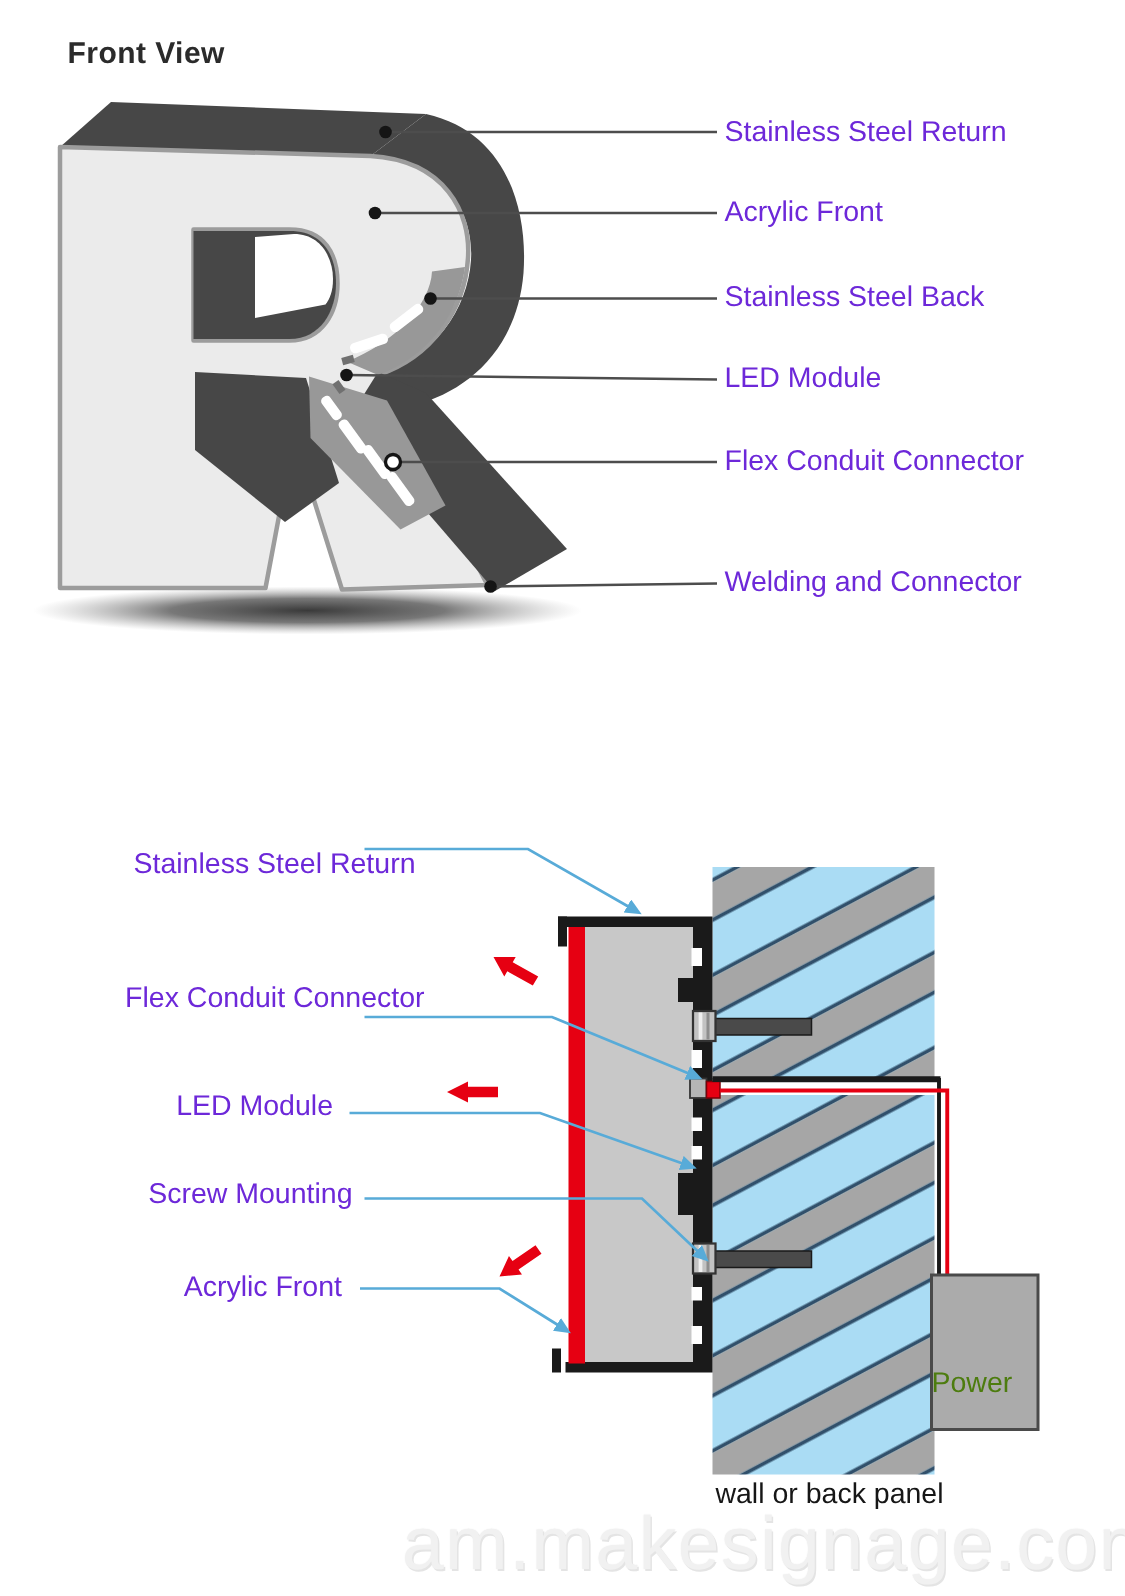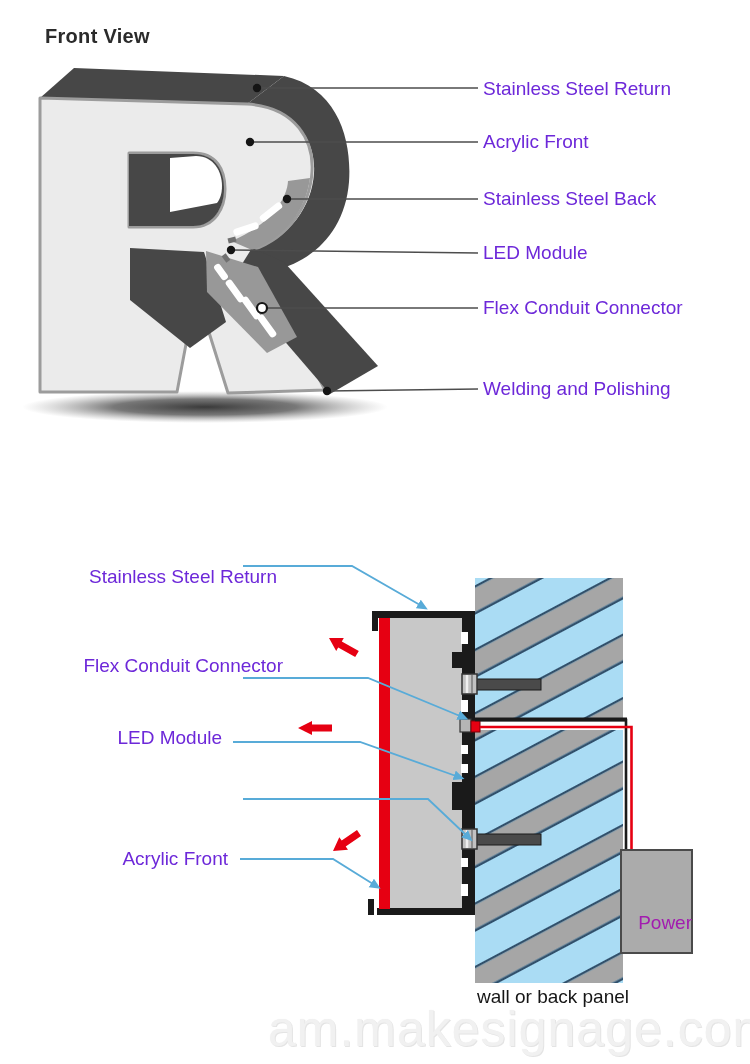--- a/index.html
+++ b/index.html
@@ -32,22 +32,22 @@
   }
   .caption-center{
     position:absolute;
     text-align:center;
     font-size:19px;
     color:#161616;
   }
   .power-lbl{
     position:absolute;
     left:621px;top:912px;width:71px;
-    text-align:right;
-    font-size:19px;color:#a21caf;
+    text-align:left;
+    font-size:19px;color:#4d7c0f;
   }
   .watermark{
     position:absolute;
     left:268px;top:1000px;
     font-size:50px;
     color:#f1f1f1;
     text-shadow:1px 1px 0 #e4e4e4, 0 0 1px #ececec;
     white-space:nowrap;
     letter-spacing:1px;
   }
@@ -187,24 +187,25 @@
     </g>
   </svg>
 
   <div class="title" style="left:45px;top:25px;">Front View</div>
 
   <div class="lbl" style="left:483px;top:78px;">Stainless Steel Return</div>
   <div class="lbl" style="left:483px;top:131px;">Acrylic Front</div>
   <div class="lbl" style="left:483px;top:188px;">Stainless Steel Back</div>
   <div class="lbl" style="left:483px;top:242px;">LED Module</div>
   <div class="lbl" style="left:483px;top:297px;">Flex Conduit Connector</div>
-  <div class="lbl" style="left:483px;top:378px;">Welding and Polishing</div>
+  <div class="lbl" style="left:483px;top:378px;">Welding and Connector</div>
 
   <div class="lbl lbl-right" style="left:57px;top:566px;">Stainless Steel Return</div>
   <div class="lbl lbl-right" style="left:63px;top:655px;">Flex Conduit Connector</div>
   <div class="lbl lbl-right" style="left:2px;top:727px;">LED Module</div>
+  <div class="lbl lbl-right" style="left:15px;top:786px;">Screw Mounting</div>
   <div class="lbl lbl-right" style="left:8px;top:848px;">Acrylic Front</div>
 
   <div class="caption-center" style="left:453px;top:986px;width:200px;">wall or back panel</div>
   <div class="power-lbl">Power</div>
 
   <div class="watermark">am.makesignage.com</div>
 </div>
 
 </body></html>

